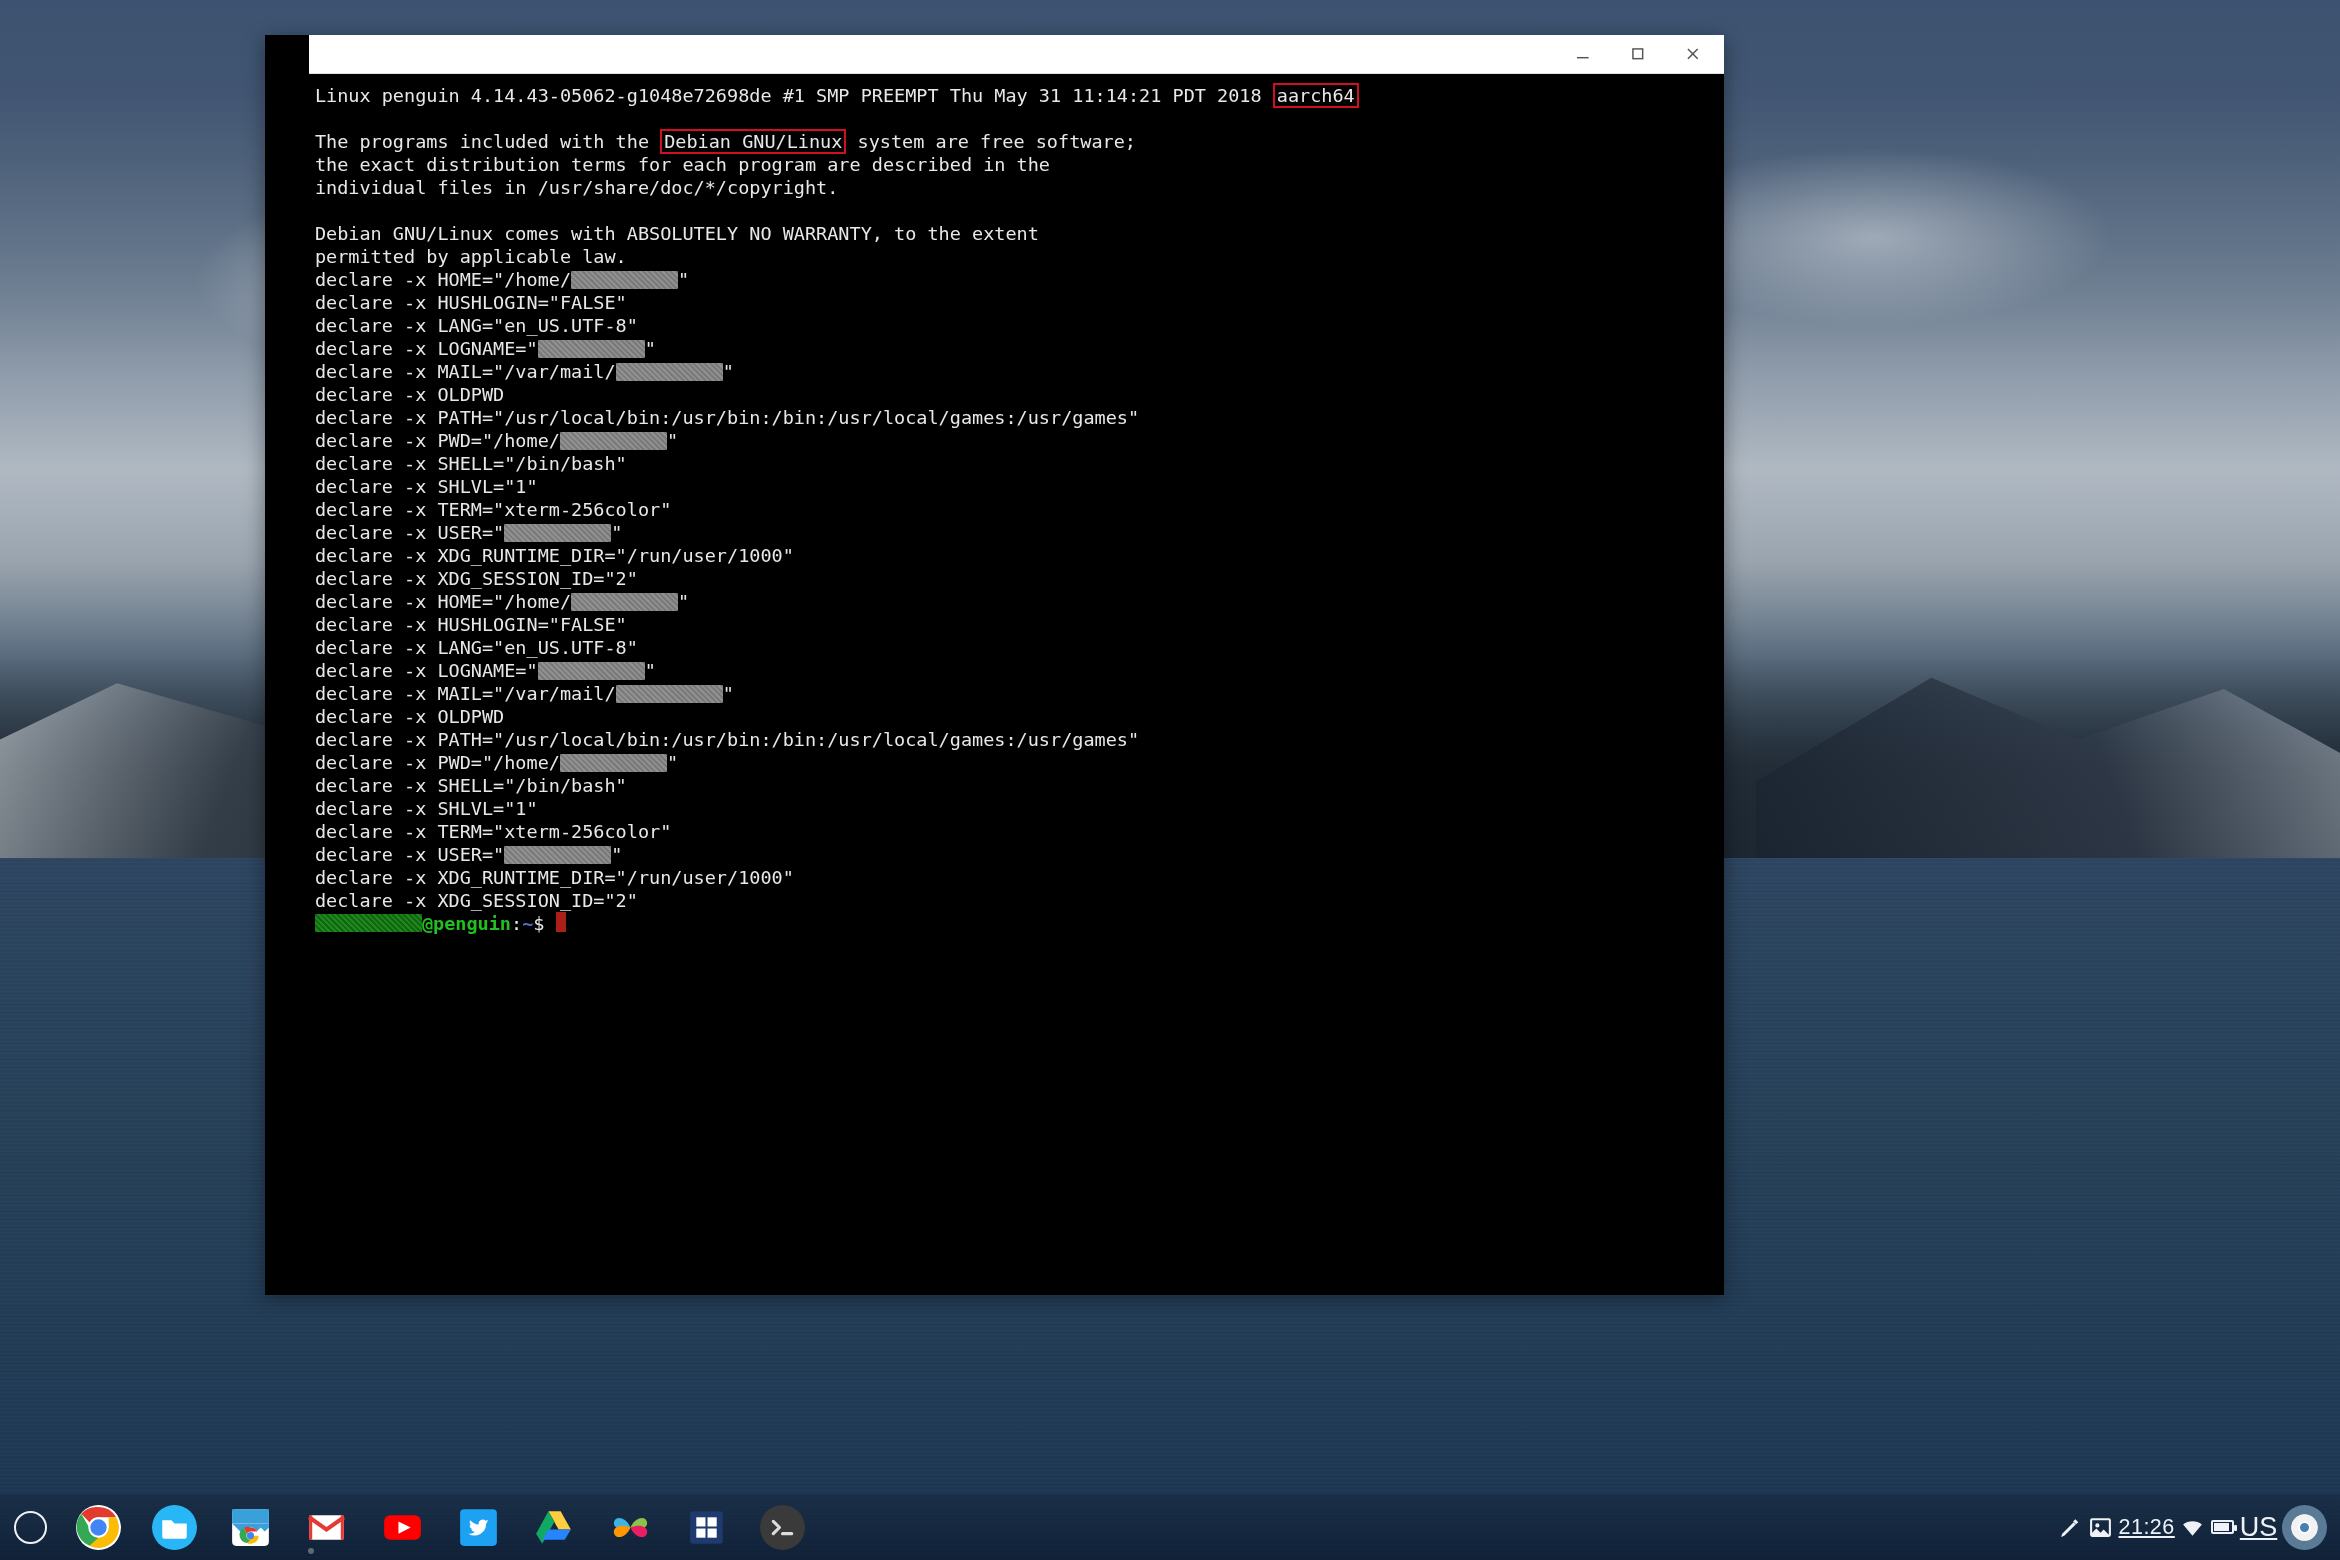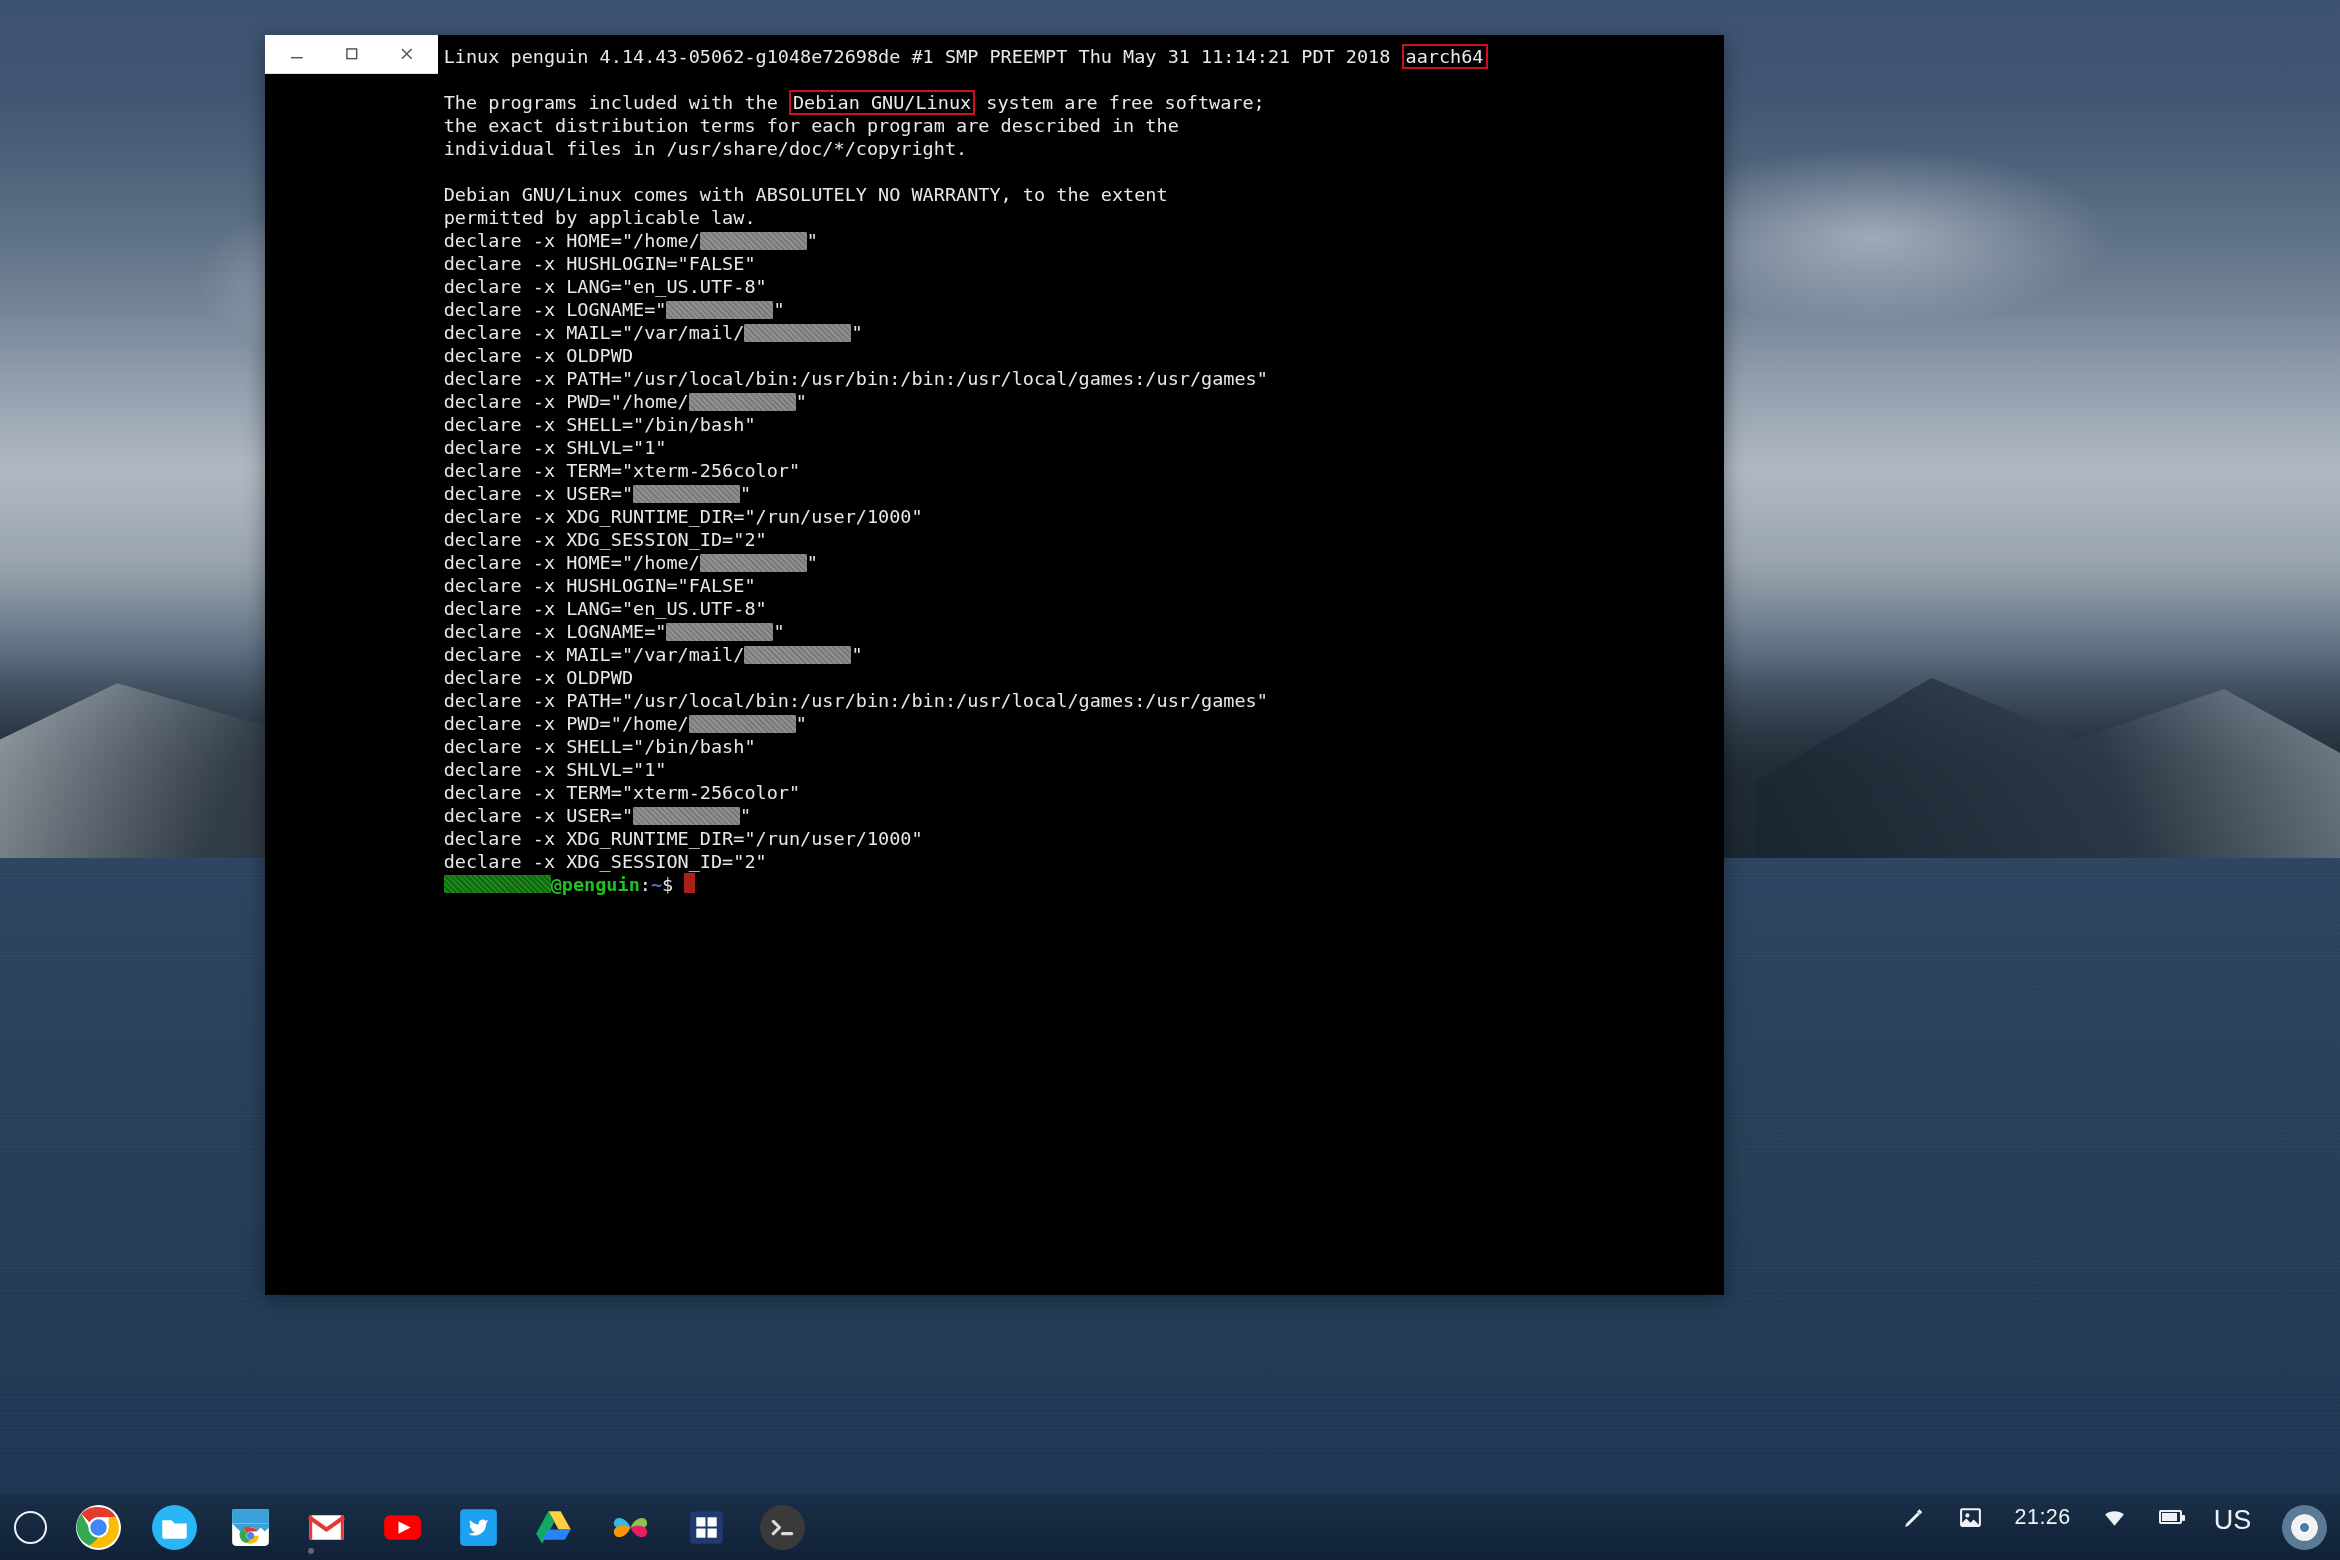--- a/index.html
+++ b/index.html
@@ -45,21 +45,21 @@
   position: absolute; top: 55%; left:0; right:0; bottom:0;
   background:
     repeating-linear-gradient(to bottom, rgba(255,255,255,0.02) 0 1px, transparent 1px 3.9px),
     linear-gradient(to bottom, #2d4560 0%, #264058 40%, #203a55 80%, #1a3450 100%);
 }
 
 
 .window {
   position: absolute; left: 265px; top: 35px; width: 1459px; height: 1260px;
   background: #000; box-shadow: 0 3.9px 19.5px rgba(0,0,0,0.4);
-  display: flex; flex-direction: row;
+  display: flex; flex-direction: column; padding-left: 44px;
 }
 .titlebar {
   height: 39px; background: #ffffff; display: flex; align-items: center;
   justify-content: flex-end; padding: 0 3.9px; border-bottom: 1px solid #e0e0e0;
 }
 .title-text { flex: 1; text-align: center; font-size: 15.6px; color: #444; }
 .win-btn {
   width: 55px; height: 39px; display: flex; align-items: center; justify-content: center;
   color: #555; cursor: pointer;
 }
@@ -96,21 +96,21 @@
   width: 33px; height: 33px; border: 2.4px solid #eef2f6; border-radius: 50%;
   margin-right: 27px; cursor: pointer;
 }
 .shelf-apps { display: flex; gap: 27px; align-items: center; }
 .app-icon {
   width: 49px; height: 49px; border-radius: 50%; display: flex;
   align-items: center; justify-content: center; cursor: pointer; position: relative;
 }
 .app-icon svg, .app-icon .glyph { width: 100%; height: 100%; }
 
-.status-area { margin-left: auto; display: flex; align-items: flex-start; gap: 31px; color: #eef2f6; font-size: 19.5px; }
+.status-area { margin-left: auto; display: flex; align-items: center; gap: 5px; color: #eef2f6; font-size: 19.5px; text-decoration: underline; }
 .status-icon { width: 25px; height: 25px; display:flex; align-items:center; justify-content:center; cursor:pointer; }
 .status-icon svg { width: 100%; height: 100%; fill: #eef2f6; }
 .clock { font-size: 21.5px; letter-spacing: 0.5px; }
 .locale { font-size: 27px; }
 .chrome-circle {
   width: 45px; height: 45px; border-radius: 50%;
   background: radial-gradient(circle at 50% 50%, #b8d2e8 0 40%, #5a7a96 42% 100%);
   display:flex; align-items:center; justify-content:center; cursor:pointer;
 }
 .chrome-circle svg { width: 29px; height: 29px; }

